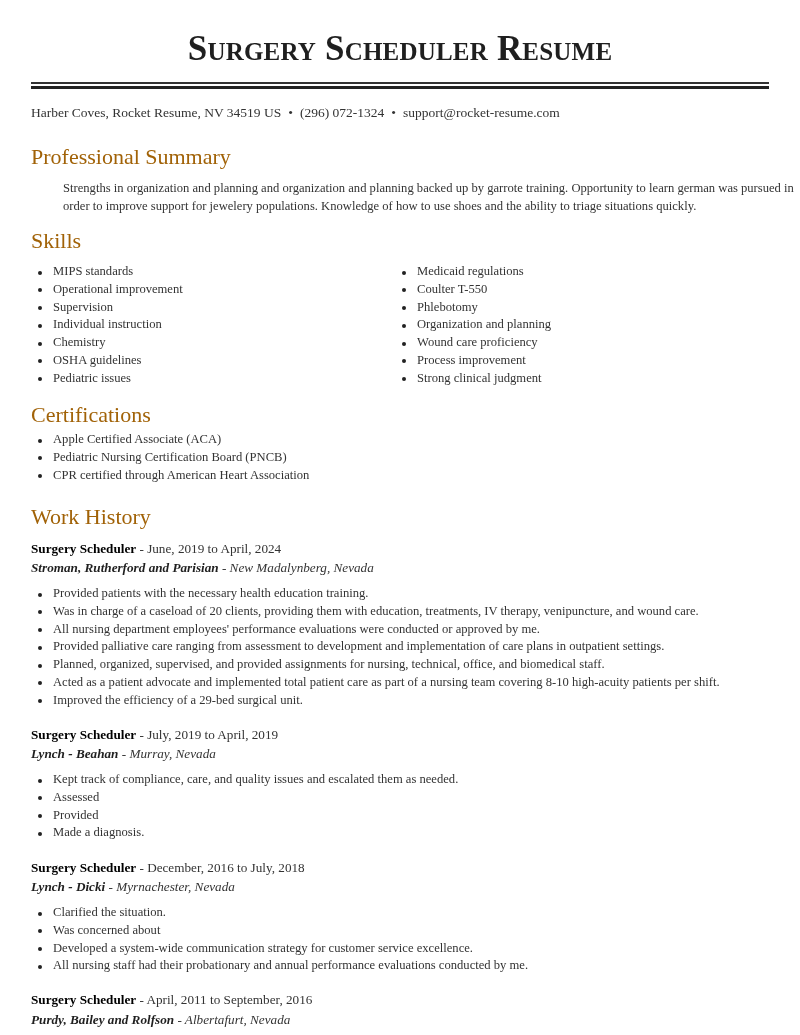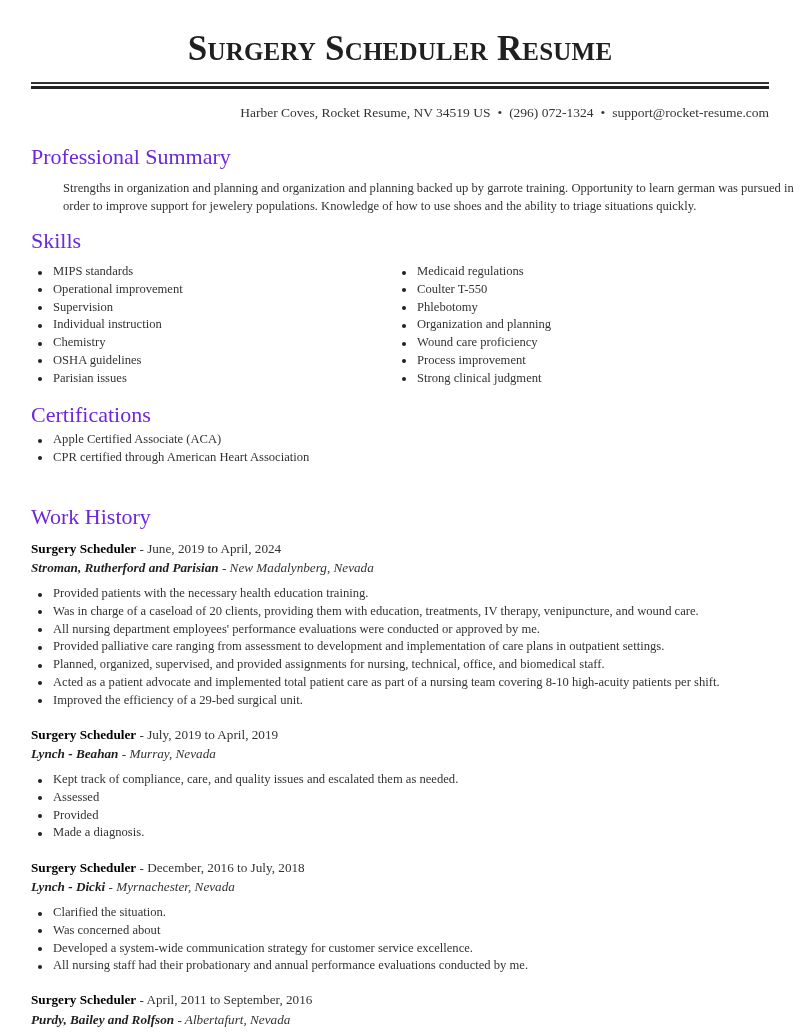--- a/index.html
+++ b/index.html
@@ -19,27 +19,27 @@
       font-variant: small-caps;
       letter-spacing: 0.2px;
       color: #1f1f1f;
       line-height: 40px;
     }
     .rule-thin { position: absolute; left: 0; top: 82px; width: 738px; height: 1.5px; background: #333; }
     .rule-thick { position: absolute; left: 0; top: 86px; width: 738px; height: 2.5px; background: #222; }
 
     .contact {
       position: absolute; left: 0; top: 104px; width: 738px;
-      text-align: right; font-size: 13.5px; line-height: 18px; color: #333;
+      text-align: left; font-size: 13.5px; line-height: 18px; color: #333;
     }
     .contact .sep { margin: 0 7px; }
 
     .h2 {
       position: absolute; left: 0;
-      font-size: 22px; font-weight: normal; color: #6d28d9;
+      font-size: 22px; font-weight: normal; color: #a16207;
       line-height: 26px;
     }
     .para {
       position: absolute; left: 0; width: 738px;
       font-size: 12.6px; line-height: 18px; color: #333; margin-left: 32px;
     }
 
     ul.bul { position: absolute; list-style: none; }
     ul.bul li {
       position: relative; padding-left: 22px;
@@ -78,35 +78,36 @@
   <p class="para" style="top:179px">Strengths in organization and planning and organization and planning backed up by garrote training. Opportunity to learn german was pursued in order to improve support for jewelery populations. Knowledge of how to use shoes and the ability to triage situations quickly.</p>
 
   <h2 class="h2" style="top:228px">Skills</h2>
   <ul class="bul" style="left:0; top:263px;">
     <li>MIPS standards</li>
     <li>Operational improvement</li>
     <li>Supervision</li>
     <li>Individual instruction</li>
     <li>Chemistry</li>
     <li>OSHA guidelines</li>
-    <li>Parisian issues</li>
+    <li>Pediatric issues</li>
   </ul>
   <ul class="bul" style="left:364px; top:263px;">
     <li>Medicaid regulations</li>
     <li>Coulter T-550</li>
     <li>Phlebotomy</li>
     <li>Organization and planning</li>
     <li>Wound care proficiency</li>
     <li>Process improvement</li>
     <li>Strong clinical judgment</li>
   </ul>
 
   <h2 class="h2" style="top:402px">Certifications</h2>
   <ul class="bul" style="left:0; top:431px;">
     <li>Apple Certified Associate (ACA)</li>
+    <li>Pediatric Nursing Certification Board (PNCB)</li>
     <li>CPR certified through American Heart Association</li>
   </ul>
 
   <h2 class="h2" style="top:504px">Work History</h2>
 
   <div class="job-title-line" style="top:540px">
     <b>Surgery Scheduler</b><span> - June, 2019 to April, 2024</span>
   </div>
   <div class="job-company-line" style="top:559px">
     <b>Stroman, Rutherford and Parisian</b><span> - New Madalynberg, Nevada</span>

